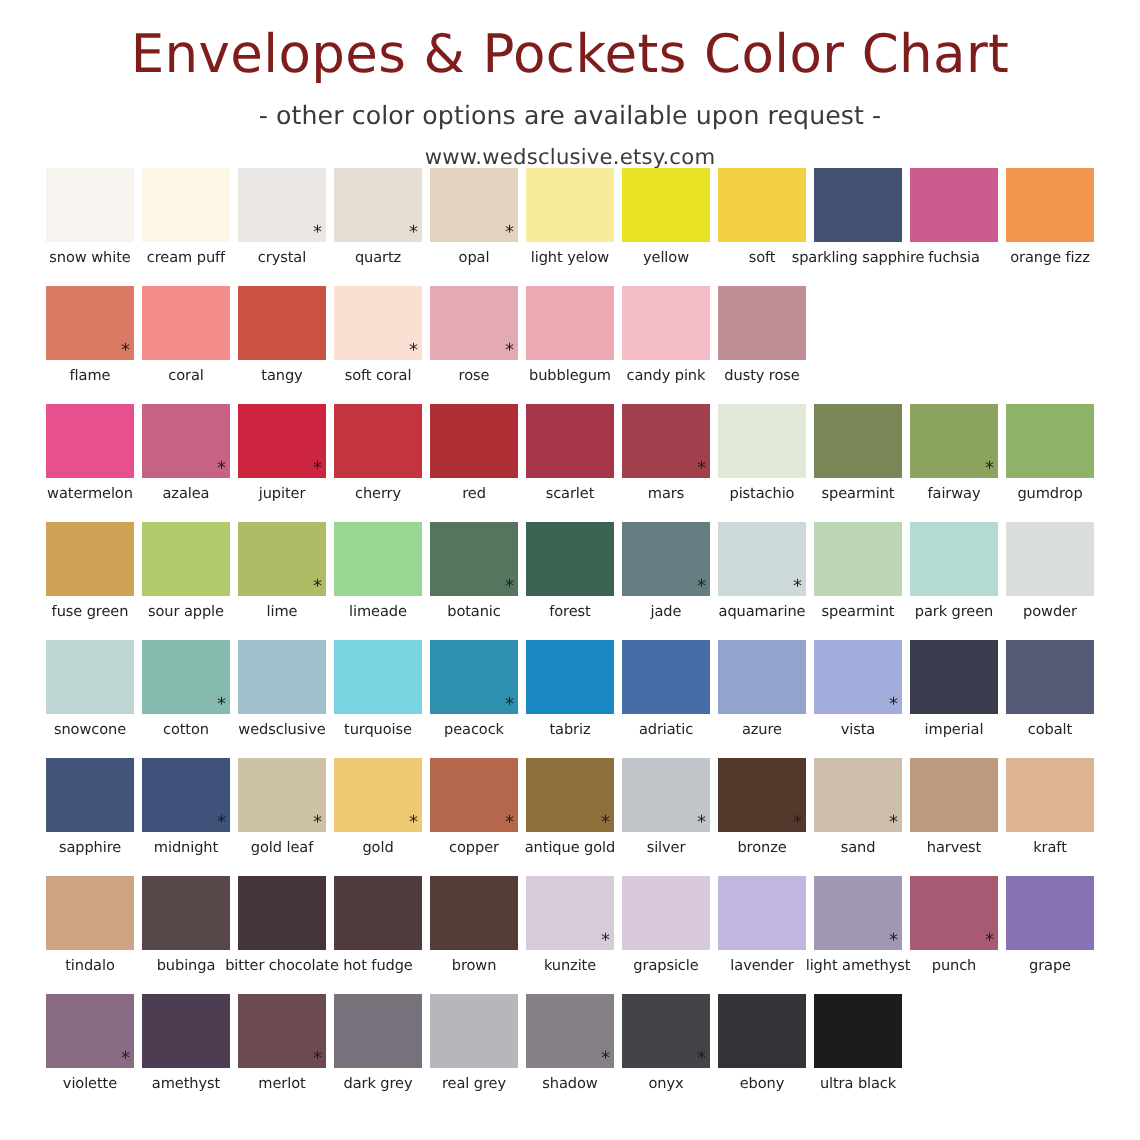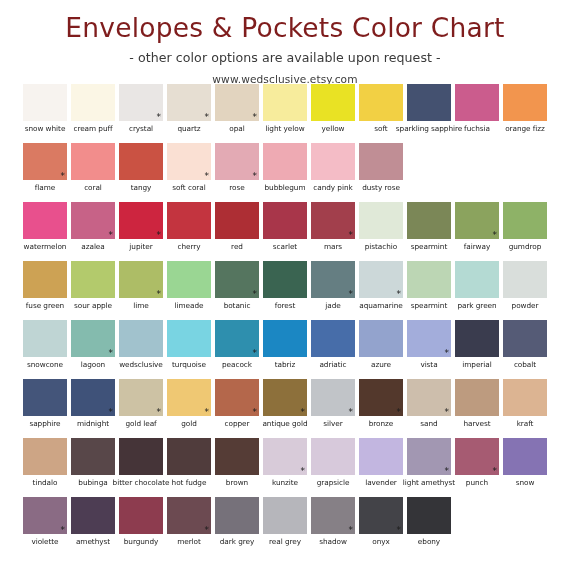--- a/index.html
+++ b/index.html
@@ -313,21 +313,21 @@
       </div>
       <div class="swatch-row">
         <div class="swatch-cell">
           <div class="swatch-chip" style="background: rgb(191, 213, 212);"></div>
           <div class="swatch-label">snowcone</div>
         </div>
         <div class="swatch-cell">
           <div class="swatch-chip" style="background: rgb(132, 187, 174);">
             <span class="swatch-star">*</span>
           </div>
-          <div class="swatch-label">lagoon</div>
+          <div class="swatch-label">cotton</div>
         </div>
         <div class="swatch-cell">
           <div class="swatch-chip" style="background: rgb(161, 194, 205);"></div>
           <div class="swatch-label">wedsclusive</div>
         </div>
         <div class="swatch-cell">
           <div class="swatch-chip" style="background: rgb(121, 212, 226);"></div>
           <div class="swatch-label">turquoise</div>
         </div>
         <div class="swatch-cell">
@@ -467,39 +467,35 @@
           <div class="swatch-label">light amethyst</div>
         </div>
         <div class="swatch-cell">
           <div class="swatch-chip" style="background: rgb(166, 91, 114);">
             <span class="swatch-star">*</span>
           </div>
           <div class="swatch-label">punch</div>
         </div>
         <div class="swatch-cell">
           <div class="swatch-chip" style="background: rgb(133, 115, 179);"></div>
-          <div class="swatch-label">snow</div>
+          <div class="swatch-label">grape</div>
         </div>
       </div>
       <div class="swatch-row">
         <div class="swatch-cell">
           <div class="swatch-chip" style="background: rgb(138, 107, 132);">
             <span class="swatch-star">*</span>
           </div>
           <div class="swatch-label">violette</div>
         </div>
         <div class="swatch-cell">
           <div class="swatch-chip" style="background: rgb(77, 61, 83);"></div>
           <div class="swatch-label">amethyst</div>
         </div>
         <div class="swatch-cell">
-          <div class="swatch-chip" style="background: rgb(141, 60, 79);"></div>
-          <div class="swatch-label">burgundy</div>
-        </div>
-        <div class="swatch-cell">
           <div class="swatch-chip" style="background: rgb(108, 74, 81);">
             <span class="swatch-star">*</span>
           </div>
           <div class="swatch-label">merlot</div>
         </div>
         <div class="swatch-cell">
           <div class="swatch-chip" style="background: rgb(118, 113, 122);"></div>
           <div class="swatch-label">dark grey</div>
         </div>
         <div class="swatch-cell">
@@ -514,17 +510,21 @@
         </div>
         <div class="swatch-cell">
           <div class="swatch-chip" style="background: rgb(67, 67, 72);">
             <span class="swatch-star">*</span>
           </div>
           <div class="swatch-label">onyx</div>
         </div>
         <div class="swatch-cell">
           <div class="swatch-chip" style="background: rgb(52, 52, 56);"></div>
           <div class="swatch-label">ebony</div>
+        </div>
+        <div class="swatch-cell">
+          <div class="swatch-chip" style="background: rgb(28, 28, 30);"></div>
+          <div class="swatch-label">ultra black</div>
         </div>
       </div>
     </div>
 
 </div>
 
 </body></html>

